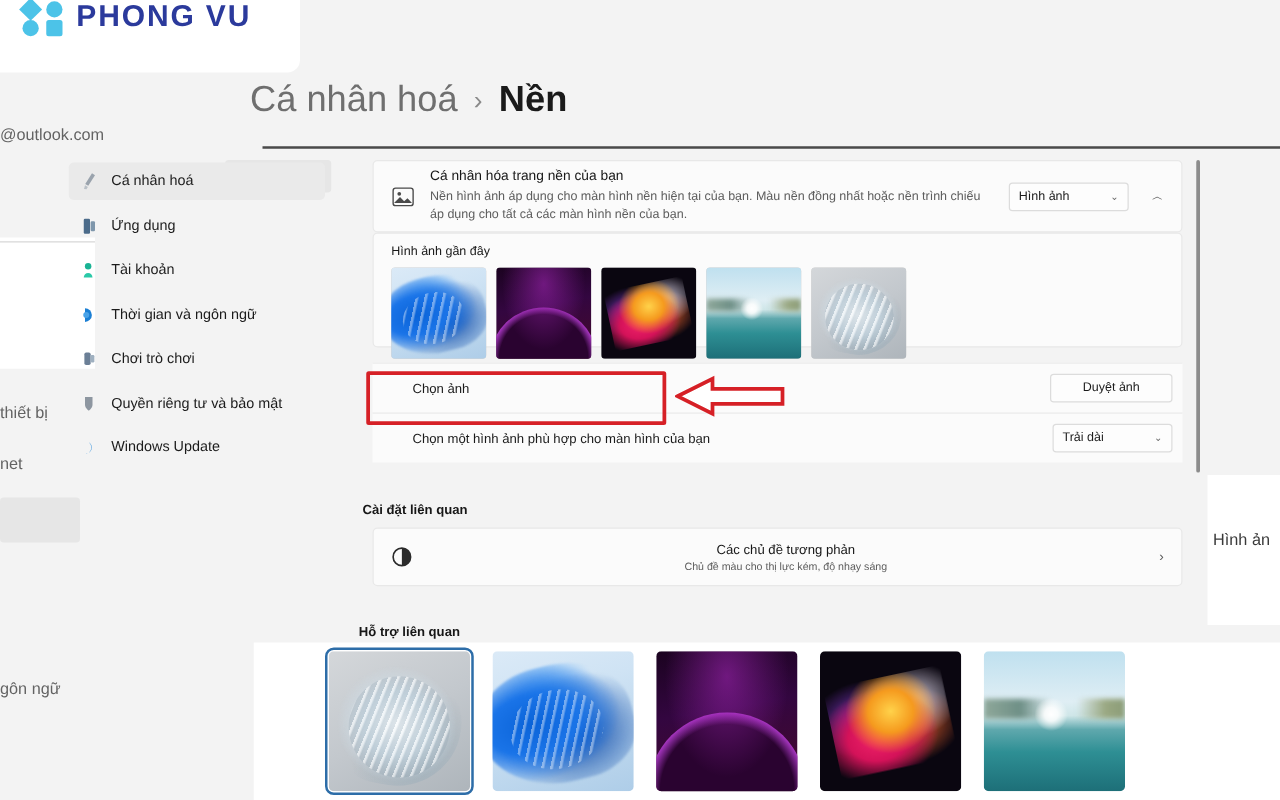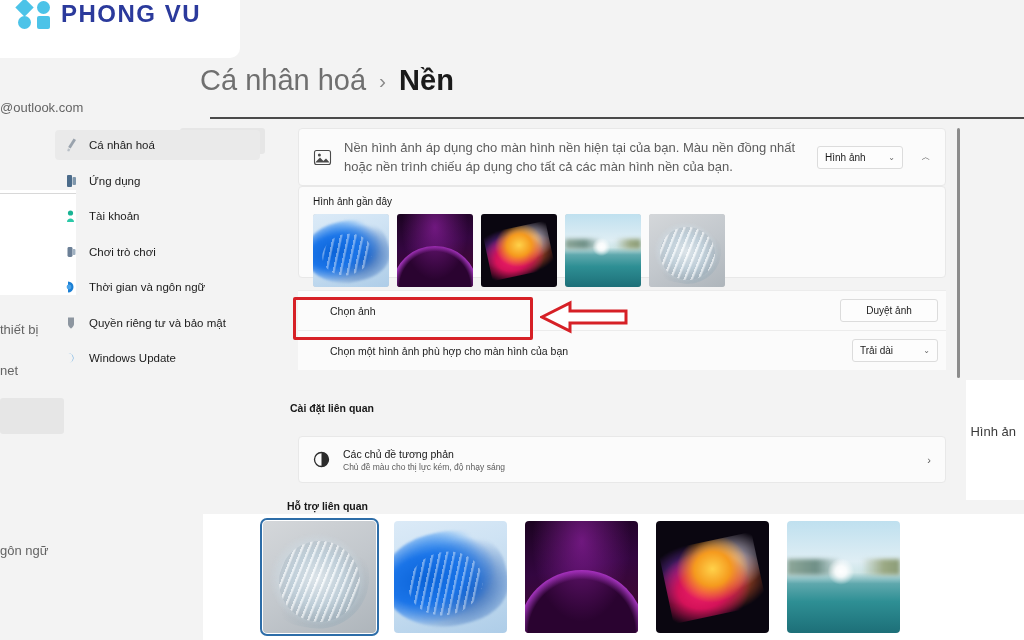--- a/index.html
+++ b/index.html
@@ -85,23 +85,23 @@
   
   .hero {
     position:absolute; left:8px; top:0; width:648px; height:58px;
     display:flex; align-items:center; padding:0 8px 0 14px; gap:12px;
   }
   .hero-ico {
     width:19px; height:19px; flex:0 0 auto; color:#444;
   }
   .hero-txt { flex:1 1 auto; min-width:0; padding-right:6px; }
   .hero-title { font-size:11px; color:#171717; line-height:1.35; }
-  .hero-desc  { font-size:13px; color:#5d5d5d; line-height:1.45; margin-top:2px; }
+  .hero-desc  { font-size:10px; color:#5d5d5d; line-height:1.45; margin-top:2px; }
   .dropdown {
-    flex:0 0 auto; width:86px; height:23px;
+    flex:0 0 auto; width:96px; height:23px;
     background:#fdfdfd; border:1px solid #dcdcdc; border-radius:3px;
     display:flex; align-items:center; justify-content:space-between;
     padding:0 7px; font-size:10px; color:#1b1b1b;
   }
   .dd-caret { font-size:8px; color:#6a6a6a; }
   .chev-up  { flex:0 0 auto; width:22px; text-align:center;
               font-size:9px; color:#555; }
 
   
   .recent {
@@ -327,35 +327,35 @@
           <circle cx="4.5" cy="4" r="2.6" fill="#19b394"></circle>
           <path d="M1 13c0-2.2 1.6-3.6 3.5-3.6S8 10.8 8 13z" fill="#2bc9a8"></path>
         </svg>
     </span>
     <span>Tài khoản</span>
   </div>
 
   <div class="nav-item">
     <span class="nav-ico">
       <svg width="11" height="14" viewBox="0 0 11 14">
+          <path d="M2 1.5A5.5 5.5 0 0 1 2 12.5z" fill="#1b7fd4"></path>
+          <circle cx="3" cy="7" r="2.4" fill="#4aa3e8"></circle>
+        </svg>
+    </span>
+    <span>Thời gian và ngôn ngữ</span>
+  </div>
+
+  <div class="nav-item">
+    <span class="nav-ico">
+      <svg width="11" height="14" viewBox="0 0 11 14">
           <rect x="1.5" y="2" width="5" height="10" rx="1.4" fill="#6b7f96"></rect>
           <rect x="6.5" y="4" width="3" height="6" rx="1" fill="#9fb0c0"></rect>
         </svg>
     </span>
     <span>Chơi trò chơi</span>
-  </div>
-
-  <div class="nav-item">
-    <span class="nav-ico">
-      <svg width="11" height="14" viewBox="0 0 11 14">
-          <path d="M2 1.5A5.5 5.5 0 0 1 2 12.5z" fill="#1b7fd4"></path>
-          <circle cx="3" cy="7" r="2.4" fill="#4aa3e8"></circle>
-        </svg>
-    </span>
-    <span>Thời gian và ngôn ngữ</span>
   </div>
 
 
   <div class="nav-item">
     <span class="nav-ico">
       <svg width="11" height="14" viewBox="0 0 11 14">
           <path d="M2 1.5h6v6.5c0 2.4-3 4.5-3 4.5S2 10.4 2 8z" fill="#8d96a0"></path>
         </svg>
     </span>
     <span>Quyền riêng tư và bảo mật</span>
@@ -375,20 +375,21 @@
 
   <div class="card hero">
     <span class="hero-ico">
       <svg width="19" height="19" viewBox="0 0 19 19">
         <rect x="1.5" y="2.5" width="16" height="14" rx="2" fill="none" stroke="#4a4a4a" stroke-width="1.1"></rect>
         <circle cx="6.4" cy="7" r="1.5" fill="#4a4a4a"></circle>
         <path d="M2.2 14.4 7 9.6l3.3 3.3 2.7-2.4 3.6 3.9z" fill="#4a4a4a"></path>
       </svg>
     </span>
     <span class="hero-txt">
+      <span class="hero-title" style="display:block;">Cá nhân hóa trang nền của bạn</span>
       <span class="hero-desc" style="display:block;">Nền hình ảnh áp dụng cho màn hình nền hiện tại của bạn. Màu nền đồng nhất hoặc nền trình chiếu áp dụng cho tất cả các màn hình nền của bạn.</span>
     </span>
     <span class="dropdown">
       <span>Hình ảnh</span>
       <span class="dd-caret">⌄</span>
     </span>
     <span class="chev-up">︿</span>
   </div>
 
   <div class="card recent">
@@ -419,21 +420,21 @@
 
   <div class="rowcard" style="top:202px;">
     <span class="row-label">Chọn một hình ảnh phù hợp cho màn hình của bạn</span>
     <span class="dropdown">
       <span>Trải dài</span>
       <span class="dd-caret">⌄</span>
     </span>
   </div>
 
   <div class="section-h" style="top:274px;">Cài đặt liên quan</div>
-  <div class="card link-card" style="top:308px;">
+  <div class="card link-card" style="top:294px;text-align:center;">
     <span class="lc-ico">
       <svg width="17" height="17" viewBox="0 0 17 17">
         <circle cx="8.5" cy="8.5" r="7" fill="none" stroke="#2b2b2b" stroke-width="1.3"></circle>
         <path d="M8.5 1.5a7 7 0 0 1 0 14z" fill="#2b2b2b"></path>
       </svg>
     </span>
     <span class="lc-txt">
       <span class="lc-title" style="display:block;">Các chủ đề tương phản</span>
       <span class="lc-sub" style="display:block;">Chủ đề màu cho thị lực kém, độ nhạy sáng</span>
     </span>

